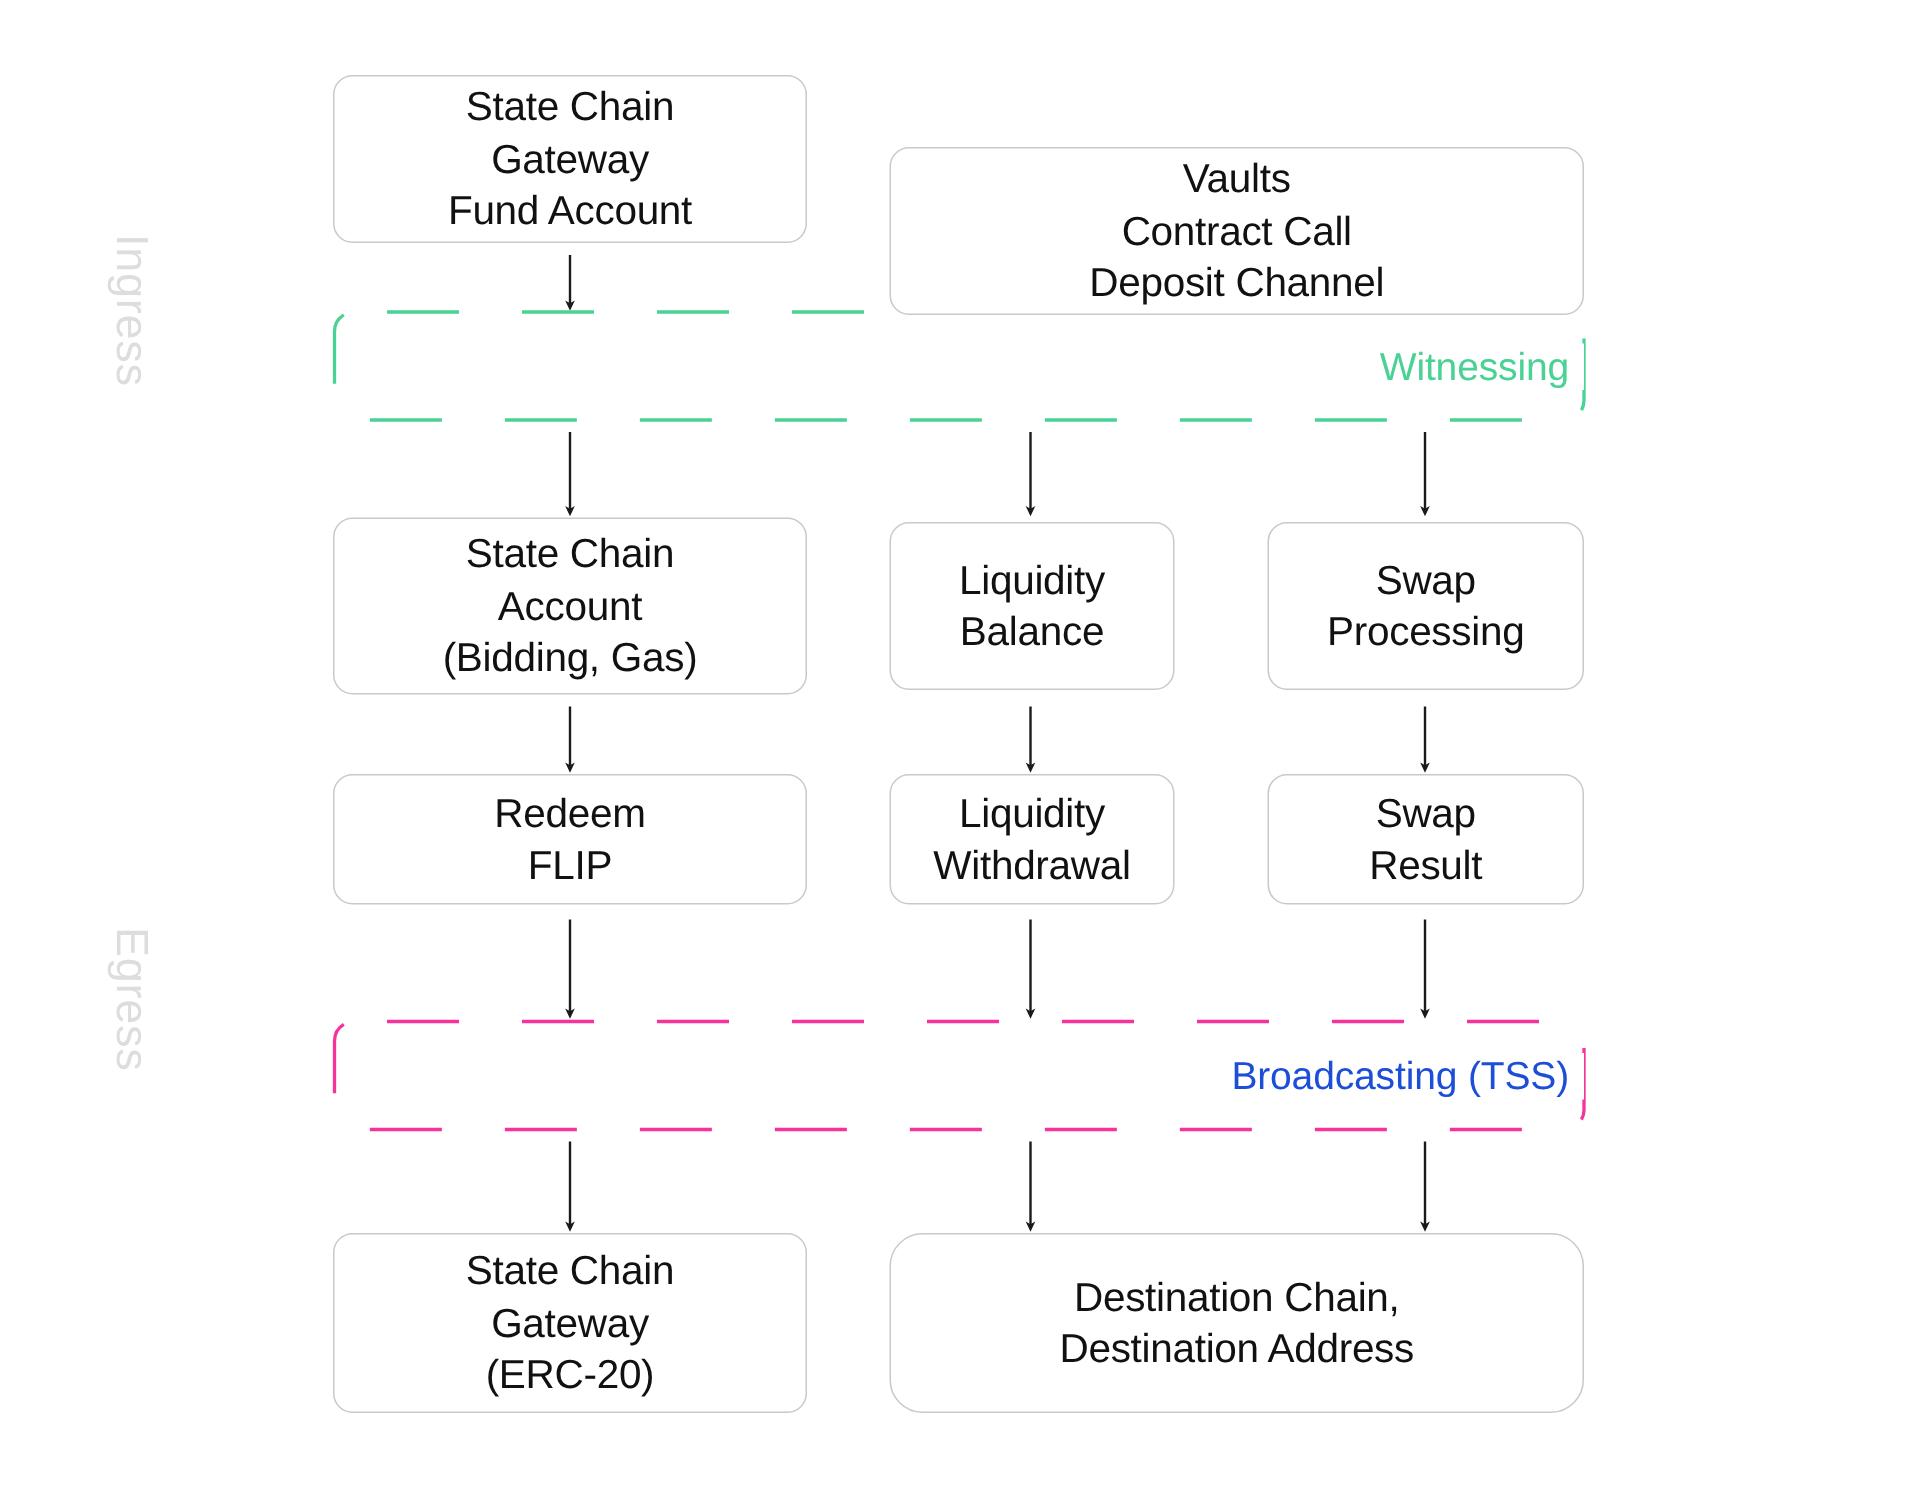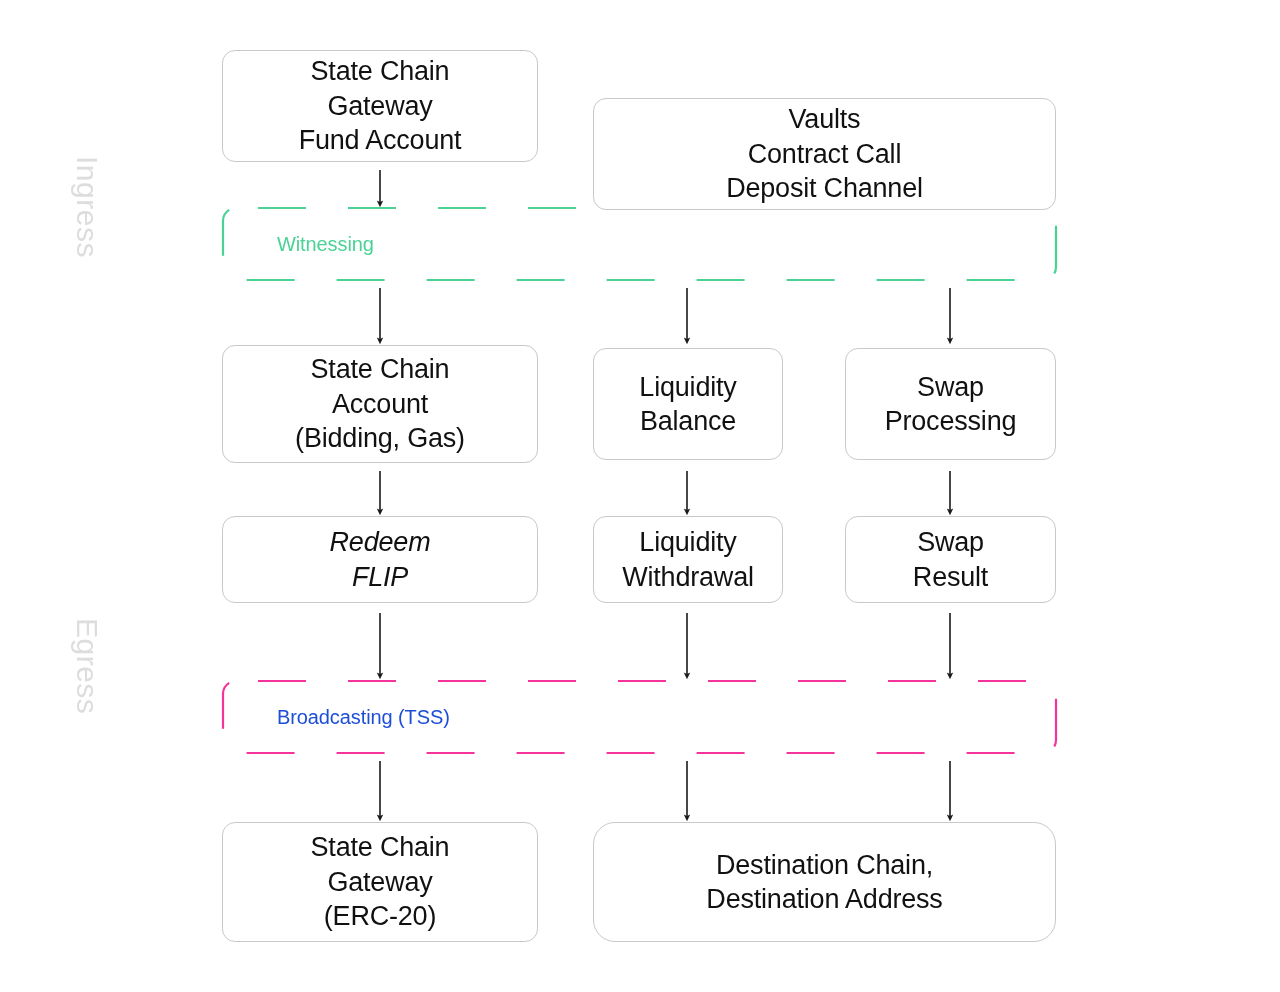--- a/index.html
+++ b/index.html
@@ -42,27 +42,26 @@
     letter-spacing: -0.2px;
     font-family: "Liberation Sans", sans-serif;
     white-space: pre-line;
   }
   .band {
     position: absolute;
     box-sizing: border-box;
     border-radius: 13px;
     display: flex;
     align-items: center;
-    justify-content: flex-start;
+    justify-content: flex-end;
     text-align: center;
-    font-size: 20px;
+    font-size: 26px;
     letter-spacing: -0.1px;
     font-family: "Liberation Sans", sans-serif;
     background: transparent;
-    margin-left: 44px;
   }
   .band-label {
     position: relative;
     background: #ffffff;
     padding: 0 10px;
   }
   .side-label {
     position: absolute;
     color: #dddddd;
     font-size: 30px;
@@ -117,21 +116,21 @@
       <div class="node-box" style="left: 593px; top: 50px; width: 463px; height: 112px; border-color: rgb(201, 201, 201); color: rgb(17, 17, 17); margin-top: 48px;">Vaults
 Contract Call
 Deposit Channel</div>
       <div class="node-box" style="left: 222px; top: 345px; width: 316px; height: 118px; border-color: rgb(201, 201, 201); color: rgb(17, 17, 17);">State Chain
 Account
 (Bidding, Gas)</div>
       <div class="node-box" style="left: 593px; top: 348px; width: 190px; height: 112px; border-color: rgb(201, 201, 201); color: rgb(17, 17, 17);">Liquidity
 Balance</div>
       <div class="node-box" style="left: 845px; top: 348px; width: 211px; height: 112px; border-color: rgb(201, 201, 201); color: rgb(17, 17, 17);">Swap
 Processing</div>
-      <div class="node-box" style="left: 222px; top: 516px; width: 316px; height: 87px; border-color: rgb(201, 201, 201); color: rgb(17, 17, 17); font-style: italic;">Redeem
+      <div class="node-box" style="left: 222px; top: 516px; width: 316px; height: 87px; border-color: rgb(201, 201, 201); color: rgb(17, 17, 17);">Redeem
 FLIP</div>
       <div class="node-box" style="left: 593px; top: 516px; width: 190px; height: 87px; border-color: rgb(201, 201, 201); color: rgb(17, 17, 17);">Liquidity
 Withdrawal</div>
       <div class="node-box" style="left: 845px; top: 516px; width: 211px; height: 87px; border-color: rgb(201, 201, 201); color: rgb(17, 17, 17);">Swap
 Result</div>
       <div class="node-box" style="left: 222px; top: 822px; width: 316px; height: 120px; border-color: rgb(201, 201, 201); color: rgb(17, 17, 17);">State Chain
 Gateway
 (ERC-20)</div>
       <div class="node-box" style="left: 593px; top: 822px; width: 463px; height: 120px; border-color: rgb(201, 201, 201); color: rgb(17, 17, 17); border-radius: 22px;">Destination Chain,
 Destination Address</div>

